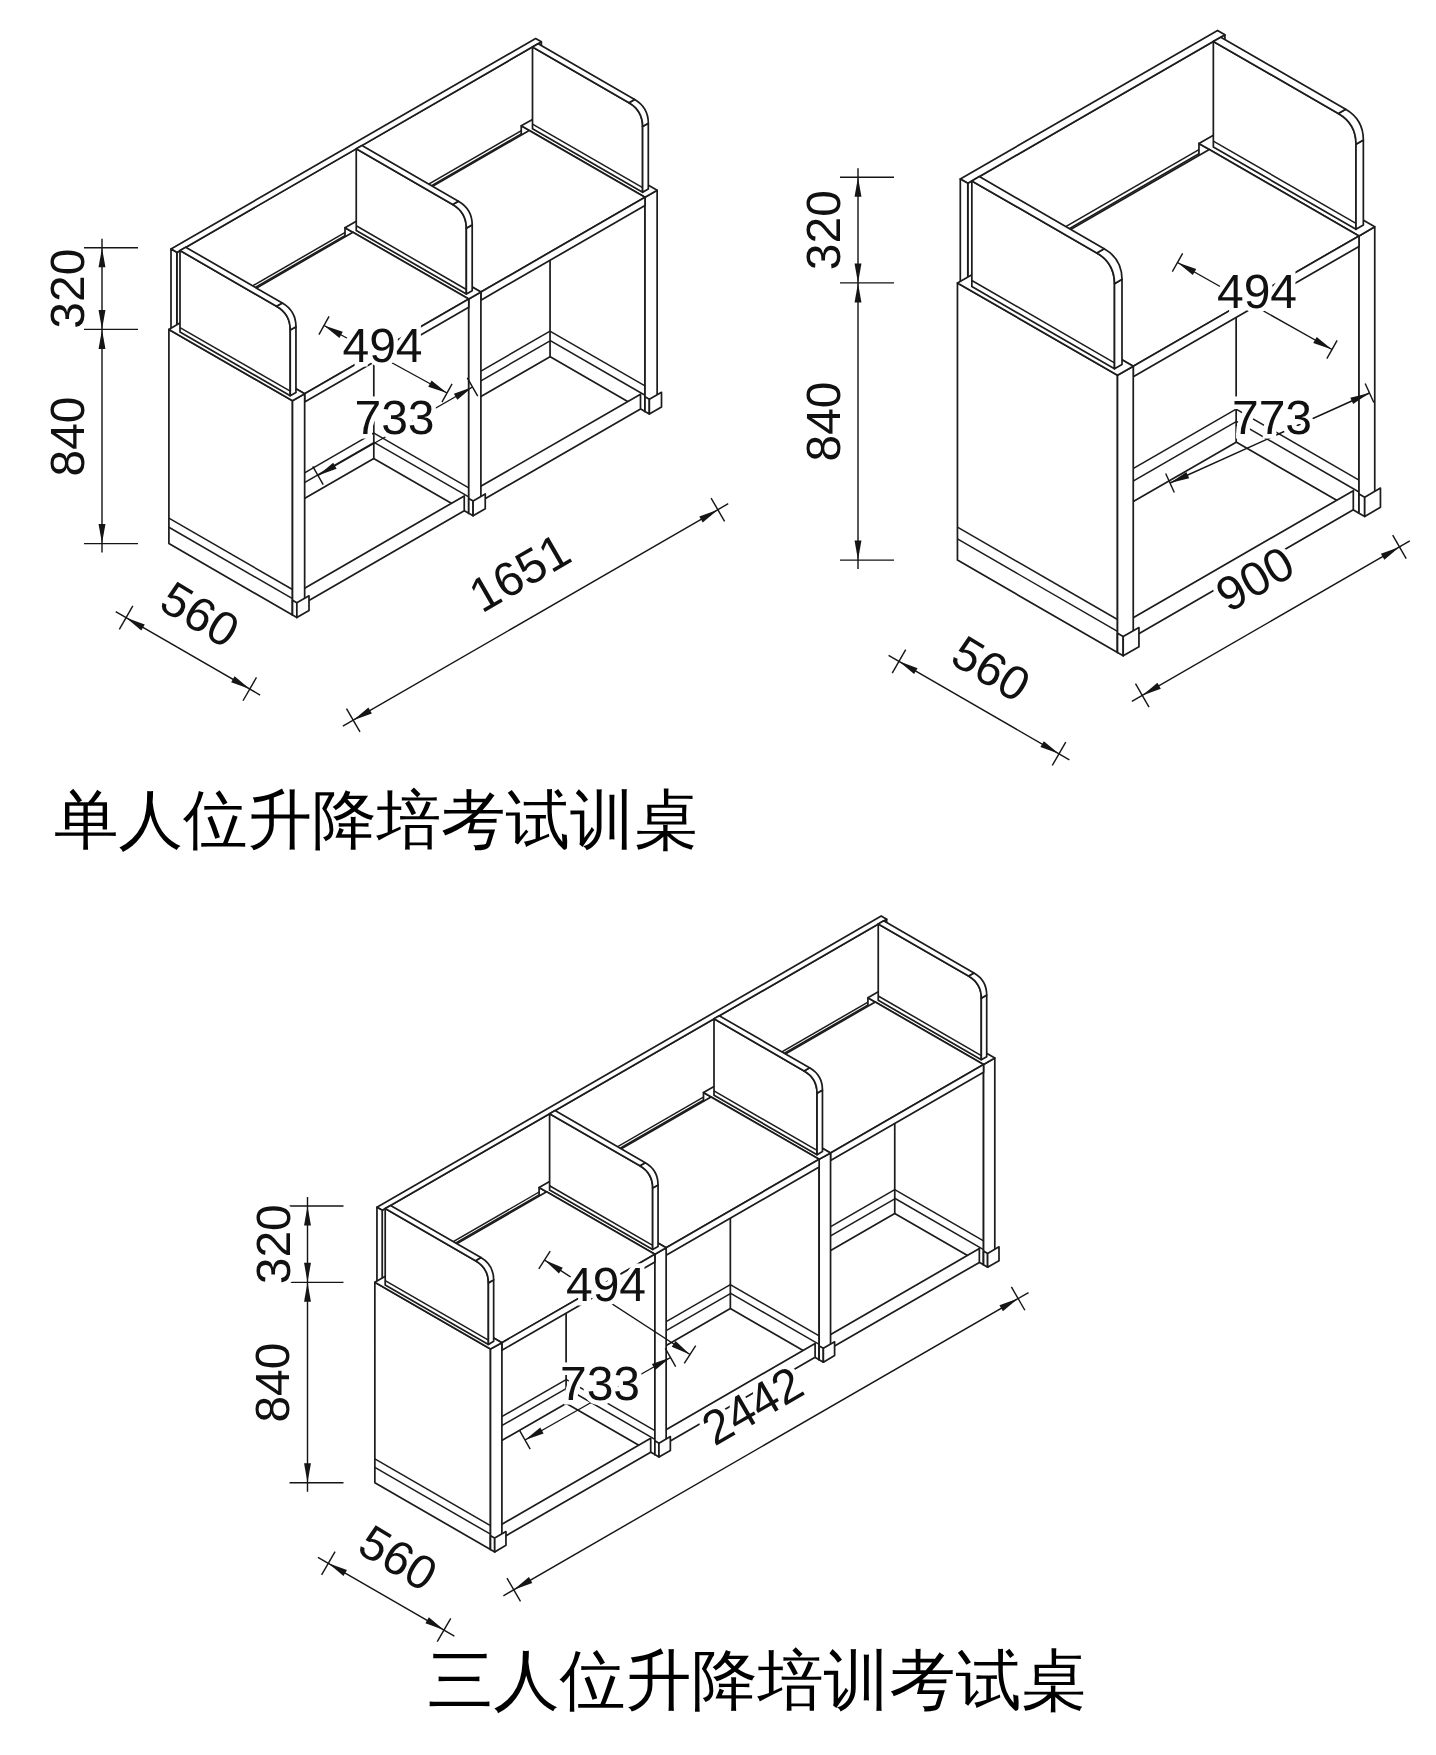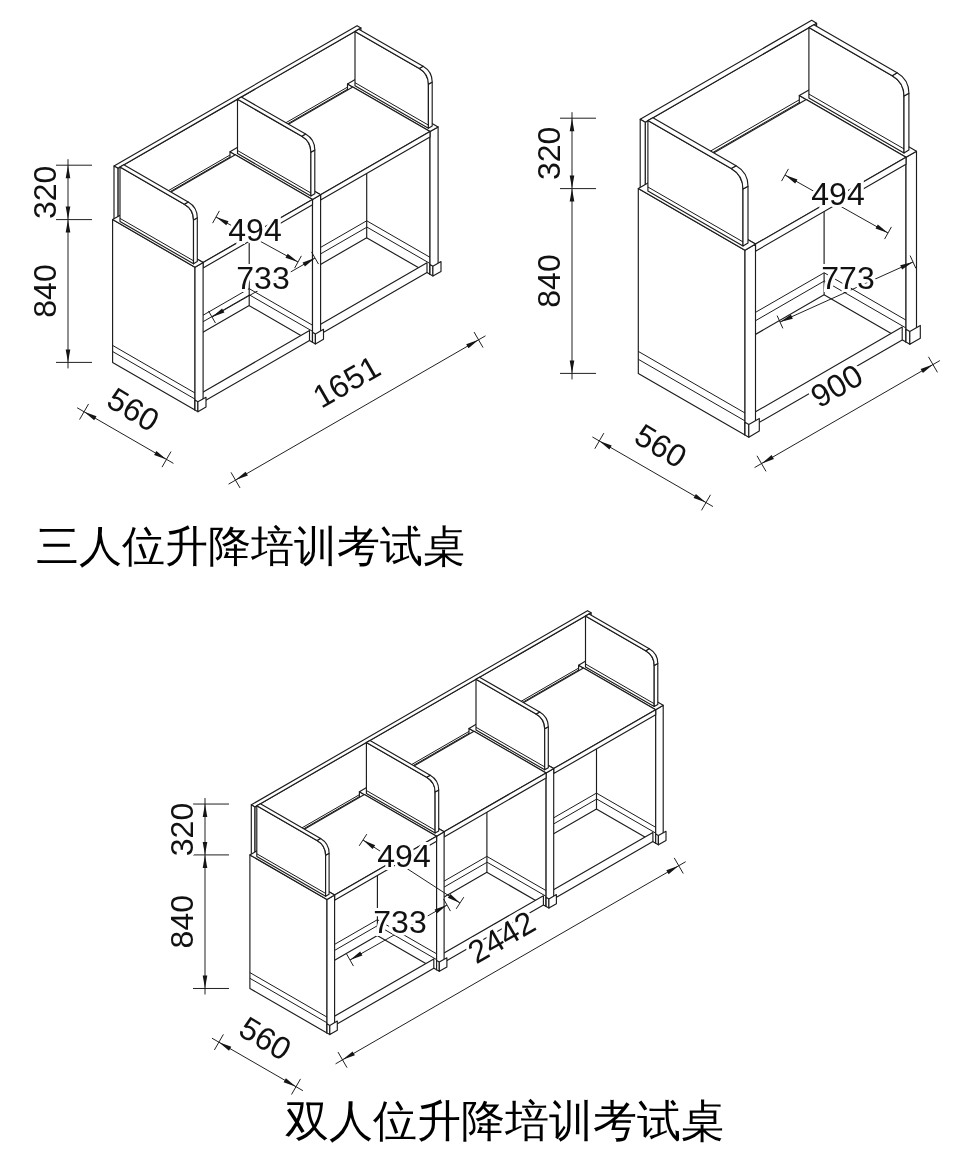--- a/index.html
+++ b/index.html
@@ -291,15 +291,15 @@
     <text id="lab-1-len" class="dim-label" x="836.7" y="396.9" transform="rotate(-30 836.7 385.9)">900</text>
 
     <text id="lab-2-screen_h" class="dim-label" x="182.0" y="840.5" transform="rotate(-90 182.0 829.5)">320</text>
     <text id="lab-2-desk_h" class="dim-label" x="182.0" y="932.7" transform="rotate(-90 182.0 921.7)">840</text>
     <text id="lab-2-seat_w" class="dim-label" x="404.0" y="867.0">494</text>
     <text id="lab-2-open_w" class="dim-label" x="400.0" y="933.0">733</text>
     <text id="lab-2-depth" class="dim-label" x="265.4" y="1049.6" transform="rotate(31 265.4 1038.6)">560</text>
     <text id="lab-2-len" class="dim-label" x="501.6" y="948.2" transform="rotate(-30 501.6 937.2)">2442</text>
   </svg>
 
-  <div class="title" id="title-0" style="left: 251px; top: 547px; font-size: 43px;">三人位升降培训考试桌</div>
-  <div class="title" id="title-2" style="left: 505px; top: 1121px; font-size: 44px;">双人位升降培训考试桌</div>
+  <div class="title" id="title-0" style="left: 251px; top: 547px; font-size: 43px;">单人位升降培考试训桌</div>
+  <div class="title" id="title-2" style="left: 505px; top: 1121px; font-size: 44px;">三人位升降培训考试桌</div>
 </div>
 
 </body></html>

